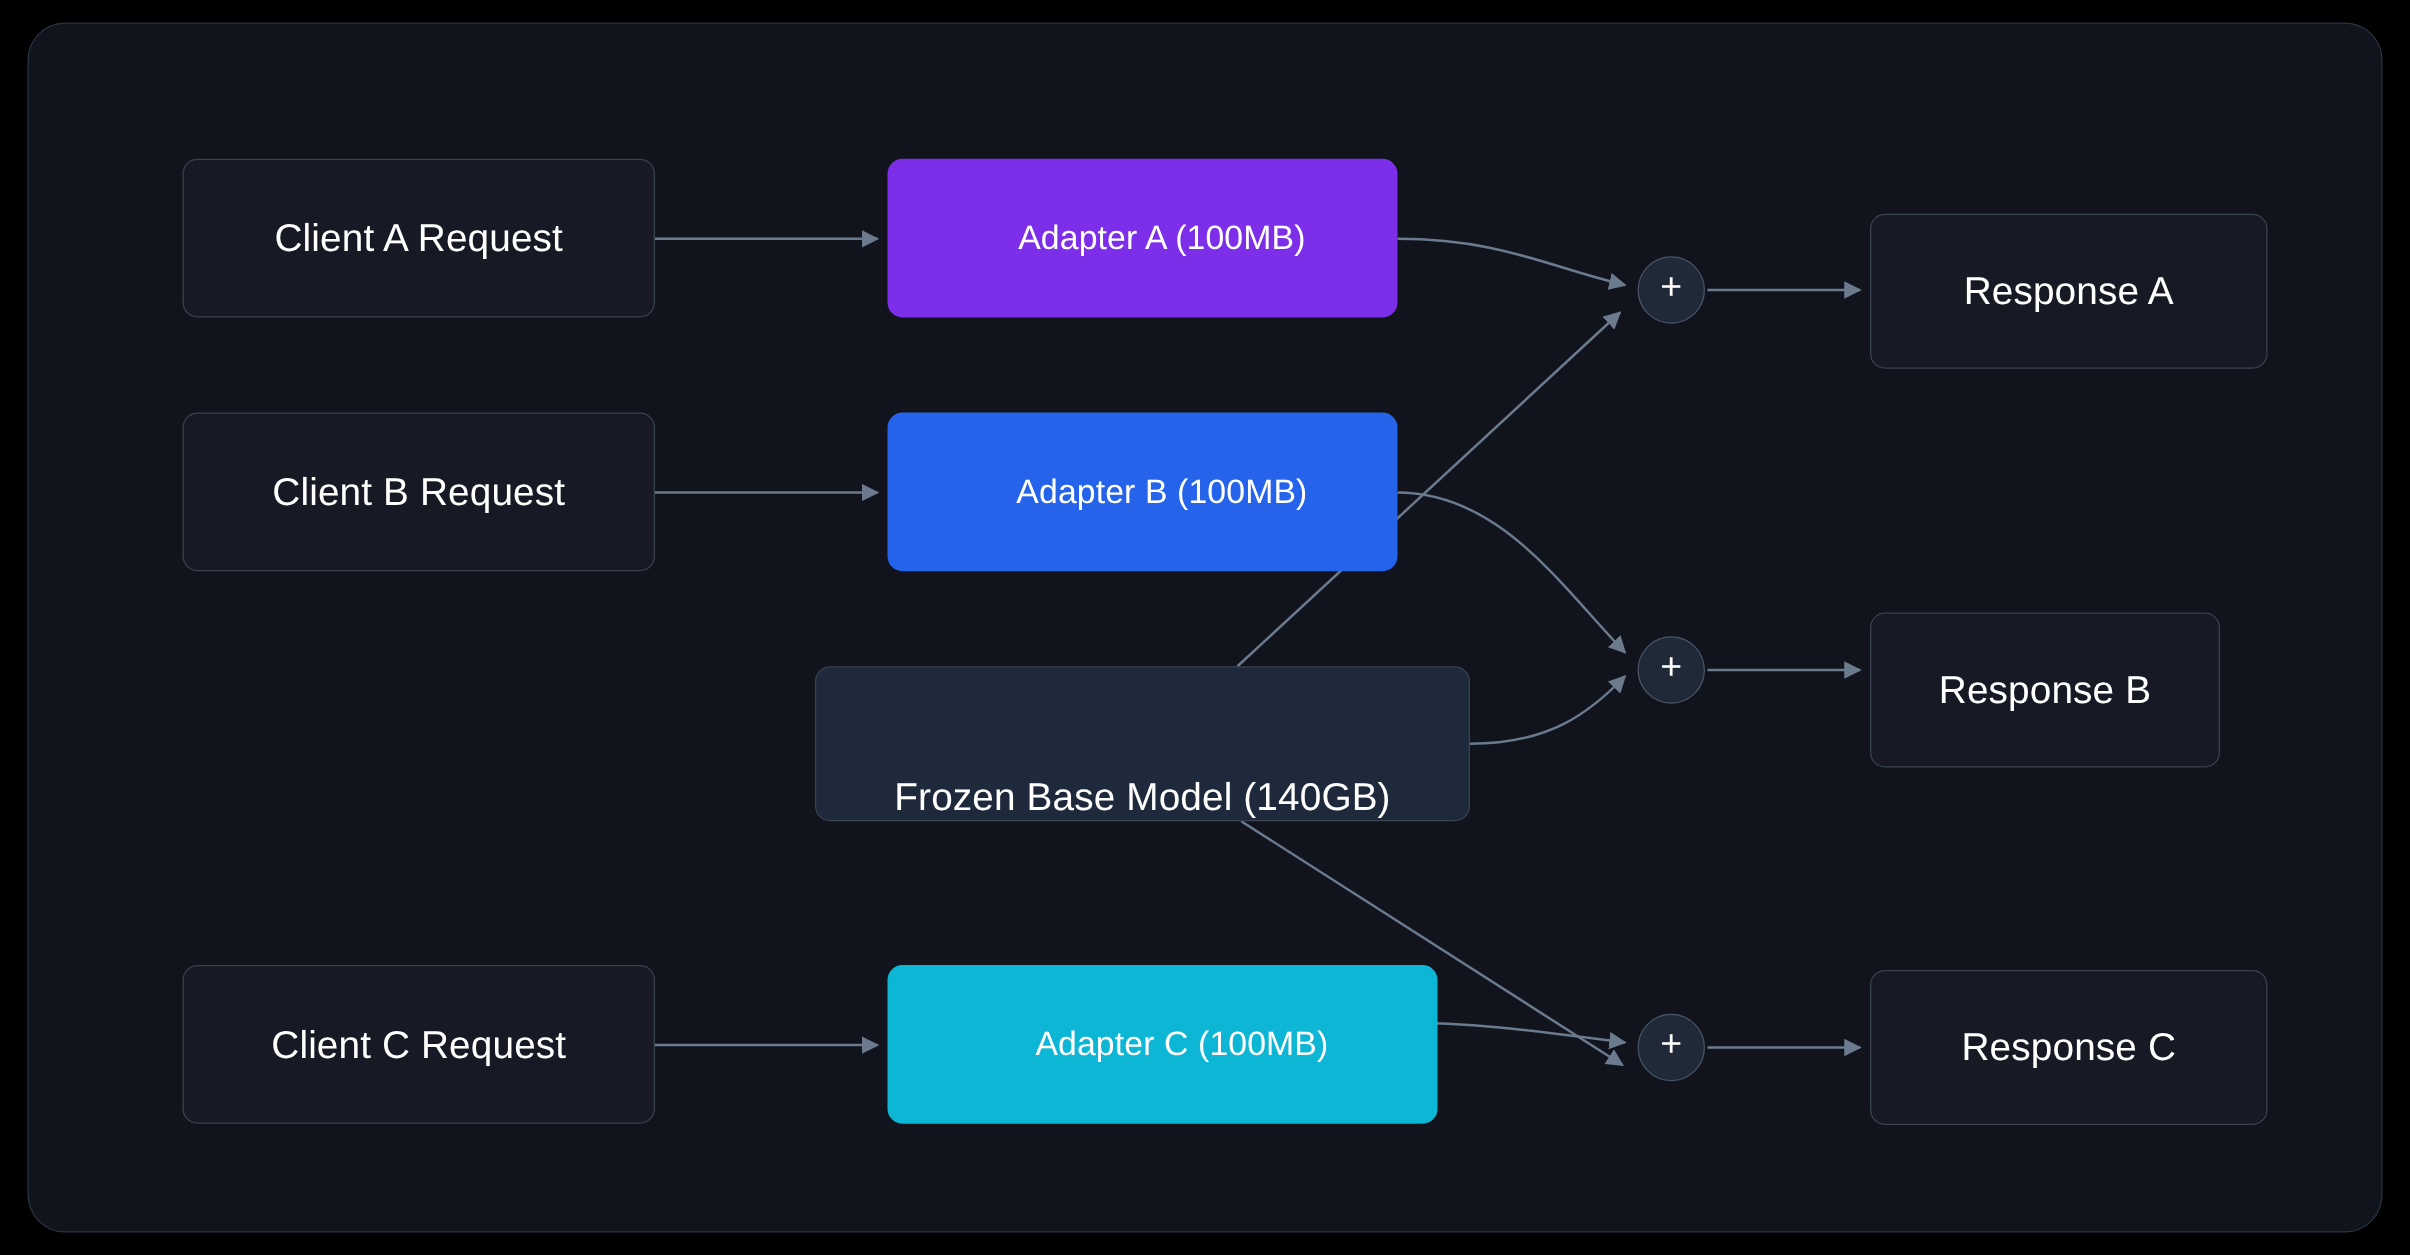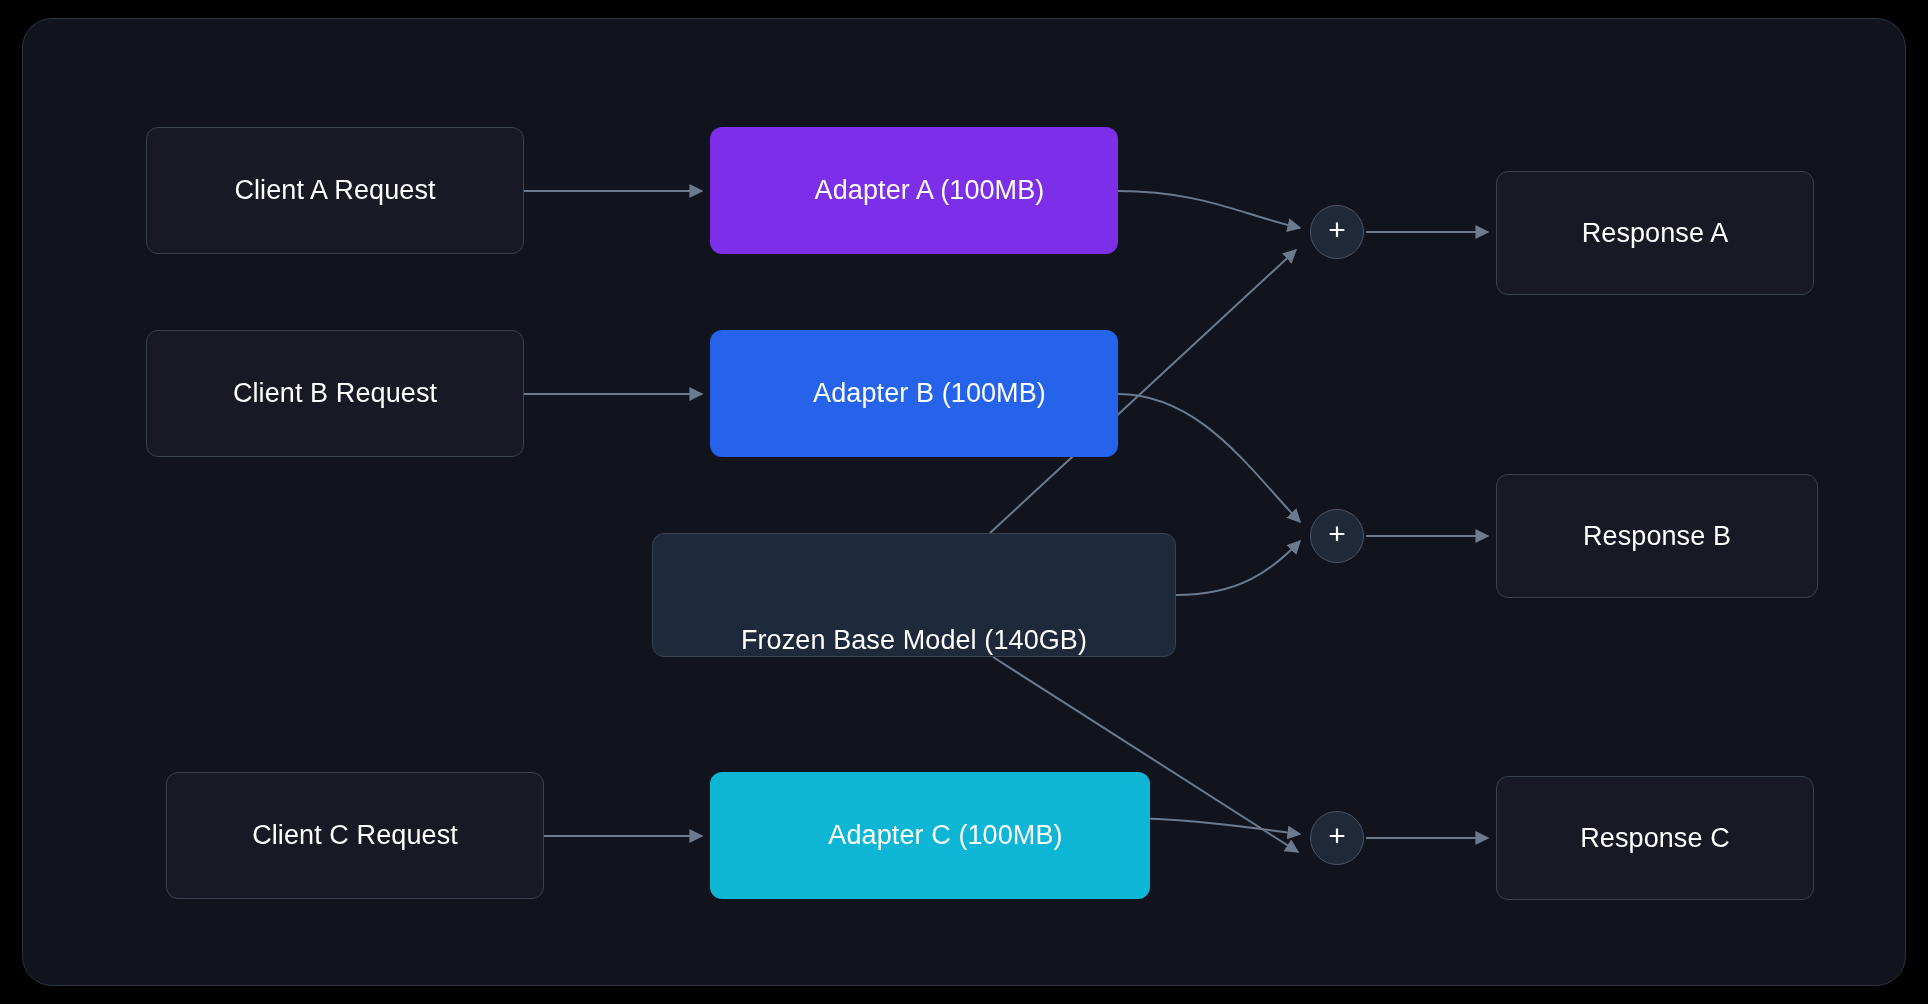--- a/index.html
+++ b/index.html
@@ -46,21 +46,21 @@
   }
 
   .node {
     position: absolute;
     box-sizing: border-box;
     display: flex;
     align-items: center;
     justify-content: center;
     text-align: center;
     border-radius: 12px;
-    font-size: 27px;
+    font-size: 31px;
     line-height: 1.2;
     letter-spacing: 0.1px;
     color: #ffffff;
     padding: 0 14px;
   }
 
   
   .node-plain {
     background: #171a24;
     border: 1.5px solid #38434f;
@@ -129,21 +129,21 @@
       <path d="M 1366 838 L 1488 838"></path>
     </g>
   </svg>
 
   <div class="node node-plain" style="left:146px;top:127px;width:378px;height:127px;">
     <span>Client A Request</span>
   </div>
   <div class="node node-plain" style="left:146px;top:330px;width:378px;height:127px;">
     <span>Client B Request</span>
   </div>
-  <div class="node node-plain" style="left:146px;top:772px;width:378px;height:127px;margin-left:20px;">
+  <div class="node node-plain" style="left:146px;top:772px;width:378px;height:127px;">
     <span>Client C Request</span>
   </div>
 
   <div class="node node-adapter" style="left:710px;top:127px;width:408px;height:127px;background:#7c2ee8;">
     <span>Adapter A (100MB)</span>
   </div>
   <div class="node node-adapter" style="left:710px;top:330px;width:408px;height:127px;background:#2563eb;">
     <span>Adapter B (100MB)</span>
   </div>
   <div class="node node-adapter" style="left:710px;top:772px;width:440px;height:127px;background:#0cb6d4;">
@@ -160,19 +160,19 @@
   <div class="merge" style="left:1310px;top:509px;">
     <span>+</span>
   </div>
   <div class="merge" style="left:1310px;top:811px;">
     <span>+</span>
   </div>
 
   <div class="node node-plain" style="left:1496px;top:171px;width:318px;height:124px;">
     <span>Response A</span>
   </div>
-  <div class="node node-plain" style="left:1496px;top:474px;width:322px;height:124px;">
+  <div class="node node-plain" style="left:1496px;top:490px;width:280px;height:124px;">
     <span>Response B</span>
   </div>
   <div class="node node-plain" style="left:1496px;top:776px;width:318px;height:124px;">
     <span>Response C</span>
   </div>
 </div>
 
 </body></html>

